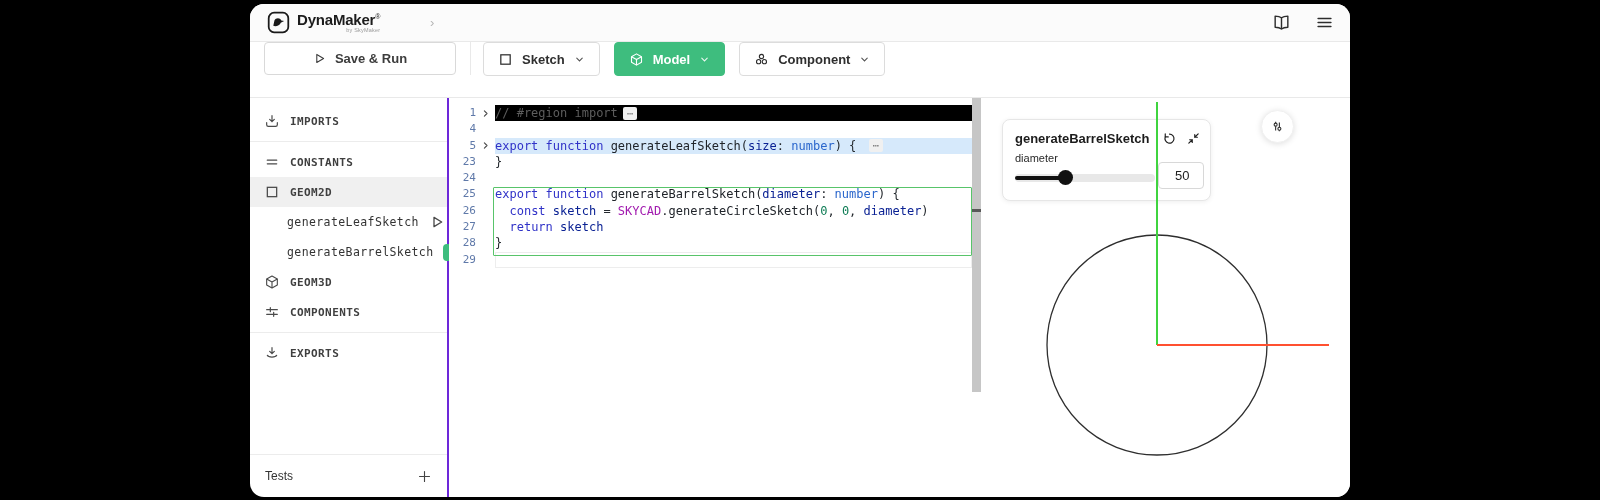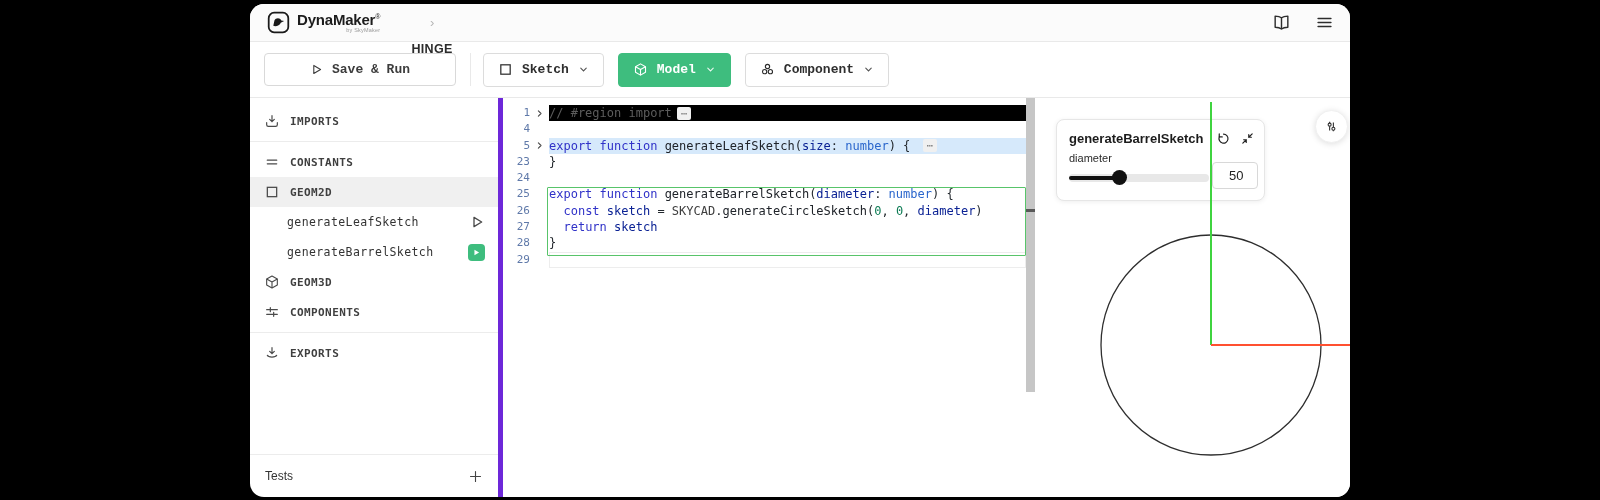--- a/index.html
+++ b/index.html
@@ -17,37 +17,37 @@
   .logo-sub{font-size:5.5px;color:#9a9a9a;text-align:right;margin-top:1px;letter-spacing:.2px;}
   .crumbs{display:flex;align-items:center;margin-left:26px;font-size:12.5px;gap:12px;flex-direction:column;}
   .crumb-proj{color:#9a9a9a;}
   .crumb-sep{color:#b5b5b5;font-size:13px;}
   .crumb-page{color:#2b2b2b;font-weight:600;letter-spacing:.3px;}
   .hdr-actions{margin-left:auto;display:flex;align-items:center;gap:24px;}
   .hdr-actions .icn{width:19px;height:19px;color:#2d2d2d;cursor:pointer;}
   .icn svg{width:100%;height:100%;display:block;}
 
   
-  .tbar{height:55px;flex:none;border-bottom:1px solid #e9e9e9;display:flex;align-items:center;font-family:Liberation Mono, monospace;}
+  .tbar{height:55px;flex:none;border-bottom:1px solid #e9e9e9;display:flex;align-items:flex-start;}
   .tbar-left{width:220px;flex:none;border-right:1px solid #e9e9e9;display:flex;align-items:center;justify-content:center;}
   .btn-saverun{width:190px;height:31px;background:#fff;border:1px solid #d9d9d9;border-radius:4px;display:flex;align-items:center;justify-content:center;gap:9px;cursor:pointer;}
   .btn-saverun .icn{width:13px;height:13px;color:#3c3c3c;}
   .btn-saverun .lbl{font-size:13px;font-weight:600;color:#3c3c3c;}
   .tbar-tabs{display:flex;align-items:center;gap:14px;padding-left:12px;}
   .tab{height:32px;padding:0 14px;background:#fff;border:1px solid #dcdcdc;border-radius:4px;display:flex;align-items:center;gap:9px;cursor:pointer;color:#2f2f2f;}
   .tab .lbl{font-size:13px;font-weight:700;}
   .tab .icn{width:15px;height:15px;}
   .tab .chev{width:11px;height:11px;color:#555;}
   .tab.active{background:var(--green,#3ebd7e);border-color:var(--green,#3ebd7e);color:#fff;}
   .tab.active .chev{color:#eaf7f0;}
 
   
   .bodyrow{flex:1;display:flex;min-height:0;}
   
-  .sidebar{width:253px;flex:none;border-right:5px solid #6d28d9;position:relative;padding-top:8px;box-sizing:border-box;}
+  .sidebar{width:199px;flex:none;border-right:2px solid #6d28d9;position:relative;padding-top:8px;box-sizing:border-box;}
   .sb-item{height:30px;display:flex;align-items:center;padding-left:14px;gap:10px;cursor:pointer;}
   .sb-item .icn{width:16px;height:16px;color:#4a4a4a;flex:none;}
   .sb-item .lbl{font-family:"DejaVu Sans Mono",monospace;font-size:11px;font-weight:700;color:#3f3f3f;letter-spacing:.4px;}
   .sb-item.selected{background:#f0f0f0;}
   .sb-item.child{padding-left:37px;}
   .sb-item.child .lbl{font-weight:400;font-size:11.5px;color:#333;}
   .sb-item .runbox{margin-left:auto;margin-right:13px;}
   .run-outline{width:14px;height:14px;color:#3d3d3d;cursor:pointer;display:block;}
   .run-green{width:17px;height:17px;border-radius:4px;background:var(--green,#3ebd7e);display:flex;align-items:center;justify-content:center;cursor:pointer;}
   .run-green svg{width:9px;height:9px;color:#fff;}
@@ -61,21 +61,21 @@
   .code-lines{position:absolute;top:7px;left:0;right:0;}
   .cl{display:flex;height:16.3px;font-size:12px;line-height:16.3px;cursor:text;}
   .cl .ln{width:27px;flex:none;text-align:right;color:#5f79a9;font-size:11px;}
   .cl .fslot{width:19px;flex:none;display:flex;align-items:center;justify-content:center;color:#4c4c4c;cursor:pointer;}
   .cl .fslot svg{width:9px;height:9px;}
   .cl .code-part{flex:1;margin-right:9px;white-space:pre;display:flex;align-items:center;height:100%;box-sizing:border-box;}
   .cl.hl-gray .code-part{background:#000000;}
   .cl.hl-blue .code-part{background:#d6e9fb;}
   .cl.cur .code-part{border:1px solid #ededed;}
   .tk-kw{color:#3032c8;}.tk-ty{color:#2a66cc;}.tk-fn{color:#20242a;}.tk-var{color:#0b2294;}
-  .tk-ns{color:#404040;}.tk-num{color:#0e7c55;}.tk-cmt{color:#5d5d5d;}.tk-pl{color:#24292e;}
+  .tk-ns{color:#a21caf;}.tk-num{color:#0e7c55;}.tk-cmt{color:#5d5d5d;}.tk-pl{color:#24292e;}
   .fold-dots{display:inline-block;margin-left:5px;padding:0 4px;background:#f0f0f0;border-radius:2px;color:#7a7a7a;font-size:11px;line-height:13px;}
   .deco-box{position:absolute;left:44px;top:89px;width:477px;height:67px;border:1px solid #58c46a;border-radius:1px;pointer-events:none;}
   .e-scroll{position:absolute;top:0;right:0;width:9px;height:100%;}
   .e-thumb{position:absolute;top:0;left:0;right:0;height:294px;background:#c6c6c6;cursor:pointer;}
   .e-mark{position:absolute;top:111px;left:0;right:0;height:3px;background:#585858;}
 
   
   .preview{flex:1;position:relative;background:#fff;min-width:0;}
   .axes{position:absolute;left:0;top:0;z-index:3;pointer-events:none;}
   .param-panel{position:absolute;left:21px;top:21px;width:209px;height:82px;box-sizing:border-box;background:#fff;border:1px solid #e6e6e6;border-radius:8px;box-shadow:0 1px 5px rgba(0,0,0,.07);z-index:2;padding:11px 0 0 12px;}

